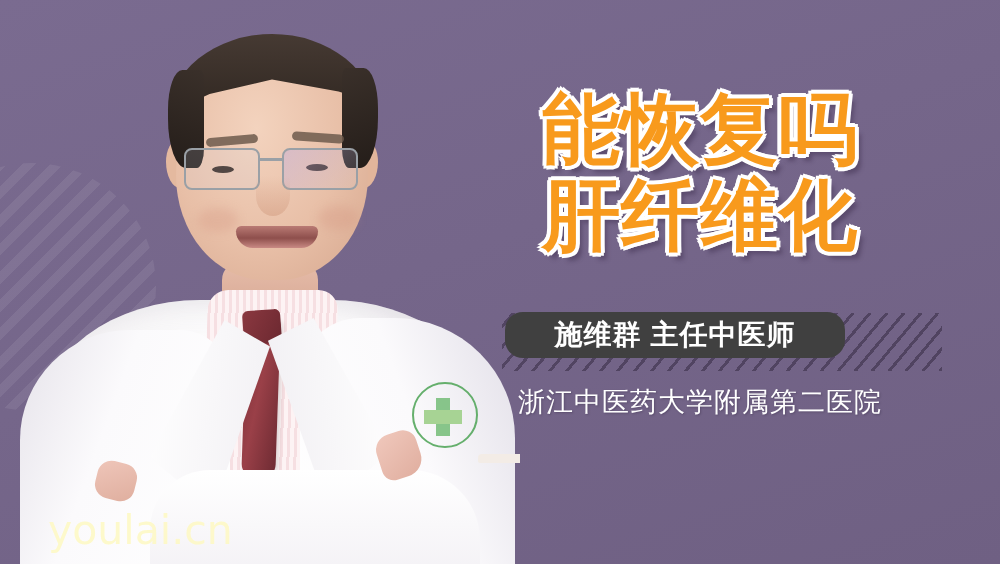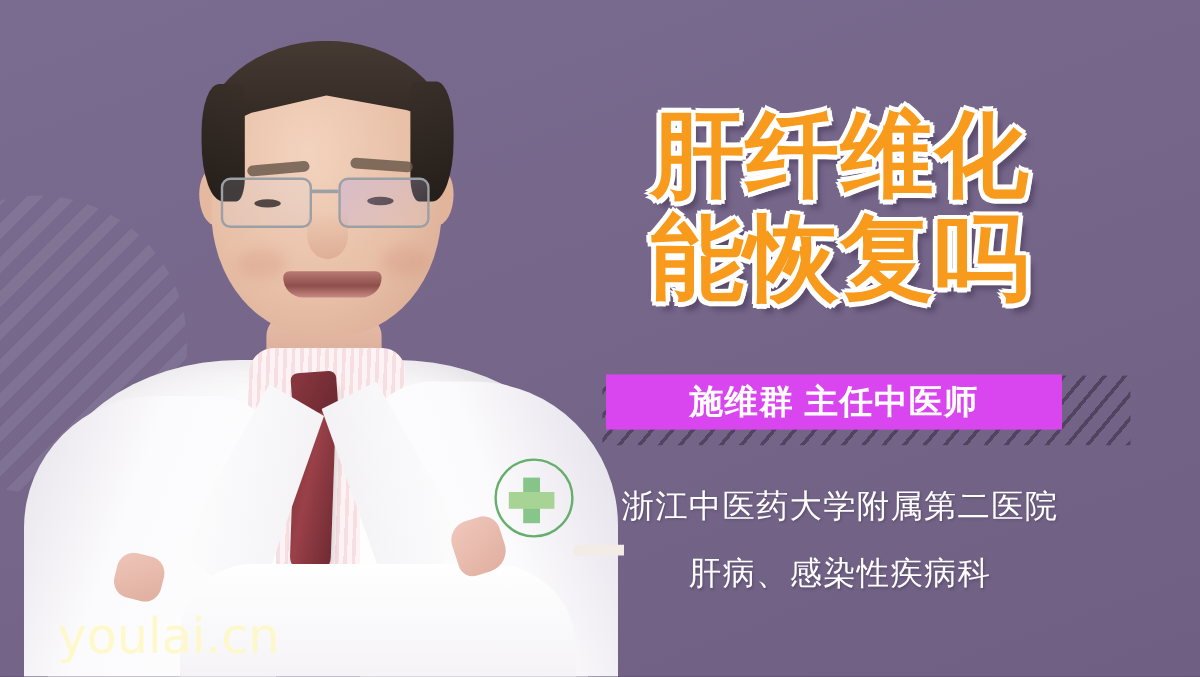--- a/index.html
+++ b/index.html
@@ -96,26 +96,27 @@
       rgba(30,20,40,0.40) 3px,
       rgba(0,0,0,0) 3px,
       rgba(0,0,0,0) 13px
     );
   }
 
   .name-badge {
     position: absolute;
     left: 25px;
     top: 312px;
-    width: 380px;
+    width: 340px;
     height: 46px;
-    background: #d946ef;
+    background: #404040;
     display: flex;
     align-items: center;
     justify-content: center;
+    border-radius: 18px;
   }
   .name-badge-text {
     color: #ffffff;
     font-size: 28px;
     font-weight: bold;
     letter-spacing: 1px;
     white-space: nowrap;
   }
 
   .affil {
@@ -125,21 +126,20 @@
     width: 440px;
     text-align: center;
   }
   .affil-line {
     color: #ffffff;
     font-size: 27px;
     line-height: 36px;
     letter-spacing: 1px;
     white-space: nowrap;
     text-shadow: 1px 1px 2px rgba(50,38,64,0.35);
-    margin-top: 20px;
   }
 
   
   .watermark {
     position: absolute;
     left: 48px;
     top: 506px;
     font-size: 41px;
     color: #fef9c3;
     opacity: 0.85;
@@ -467,32 +467,31 @@
     </div>
     <div class="d-nose"></div>
     <div class="d-mouth">
       <div class="d-teeth"></div>
     </div>
   </div>
 
   <div class="right-col">
 
     <div class="title-block">
+      <div class="title-line">能恢复吗</div>
       <div class="title-line">肝纤维化</div>
-      <div class="title-line">能恢复吗</div>
     </div>
 
     <div class="badge-hatch"></div>
 
     <div class="name-badge">
       <span class="name-badge-text">施维群  主任中医师</span>
     </div>
 
     <div class="affil">
       <div class="affil-line">浙江中医药大学附属第二医院</div>
-      <div class="affil-line">肝病、感染性疾病科</div>
     </div>
 
   </div>
 
   <div class="watermark">youlai.cn</div>
 
 </div>
 
 </body></html>

